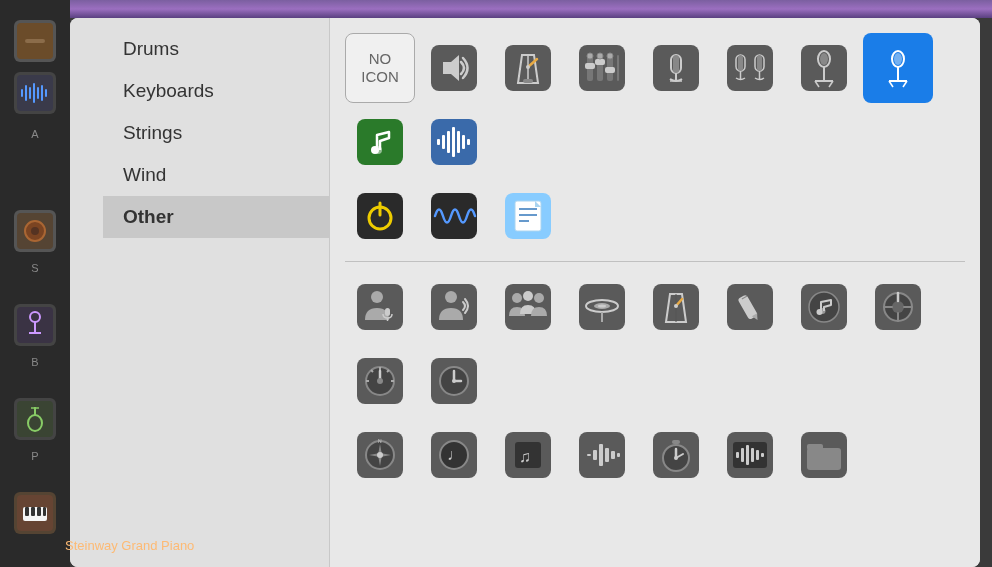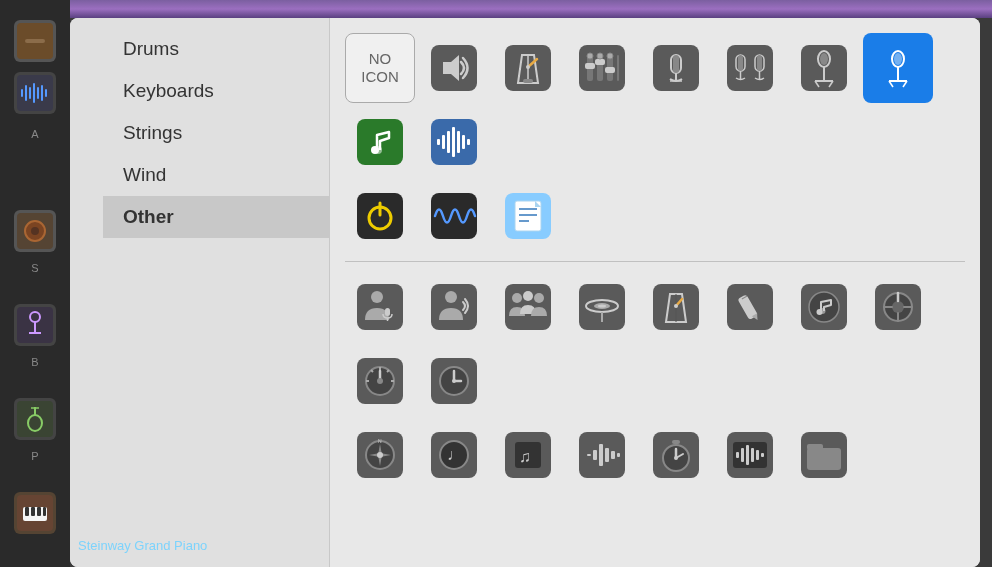--- a/index.html
+++ b/index.html
@@ -154,22 +154,22 @@
     .no-icon-cell .no-icon-text {
       font-size: 15px;
       color: #666;
       text-align: center;
       line-height: 1.2;
     }
 
     .bottom-label {
       position: absolute;
       bottom: 10px;
-      left: 70px;
-      color: #7dd3fc;
+      left: 57px;
+      color: #fdba74;
       font-size: 13px;
       padding: 4px 8px;
     }
   </style>
 </head>
 <body>
 
 <div class="daw-bg"></div>
 <div class="daw-top-bar"></div>
 

